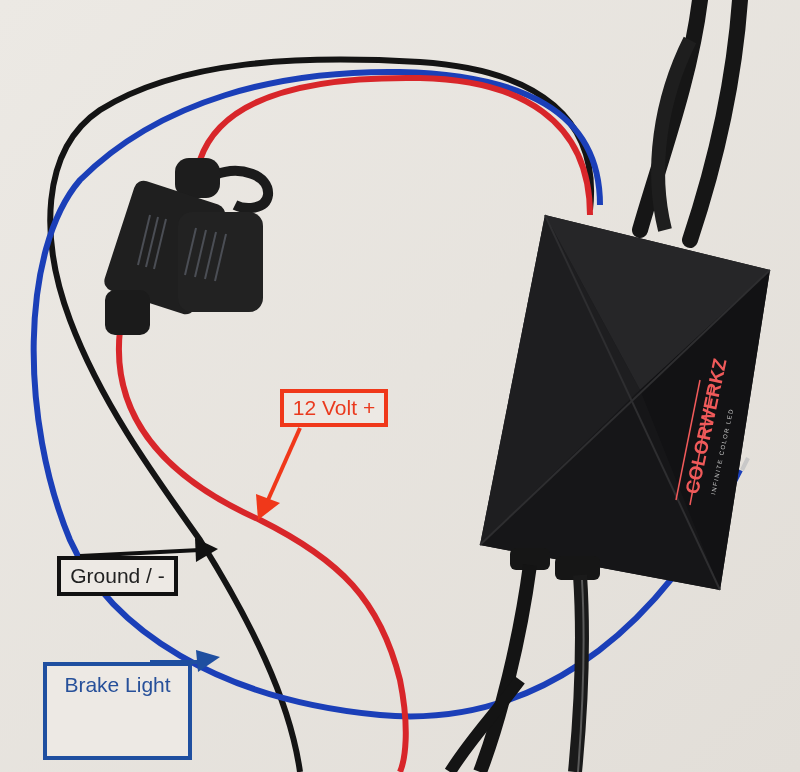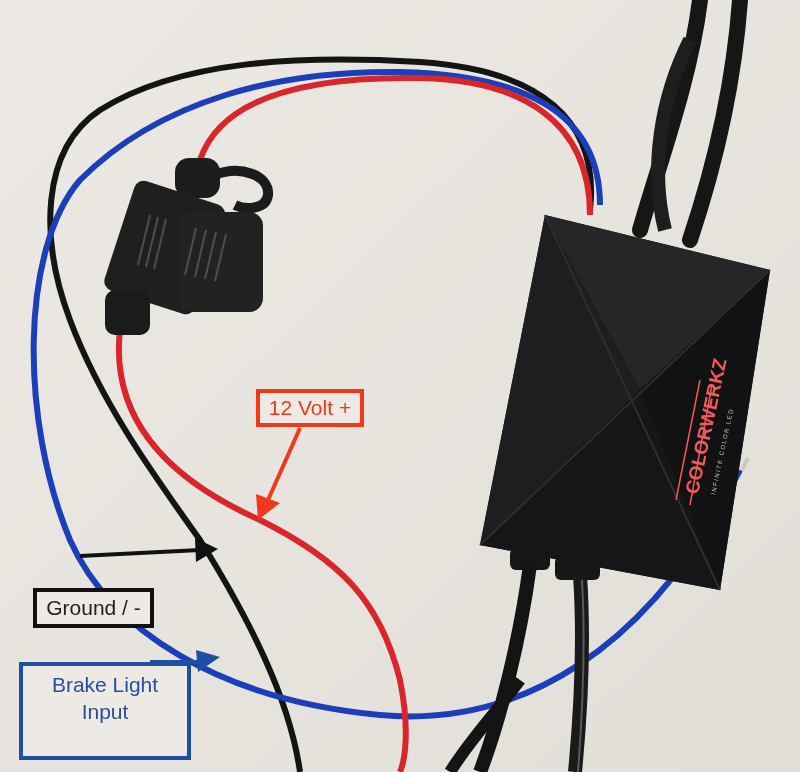--- a/index.html
+++ b/index.html
@@ -1,21 +1,21 @@
 <!DOCTYPE html>
 <html><head>
   <meta charset="utf-8">
   <style>
     html, body { margin: 0; padding: 0; }
     body { width: 800px; height: 772px; overflow: hidden; background: #e9e6e2; position: relative; font-family: "Liberation Sans", sans-serif; }
     #scene { position: absolute; left: 0; top: 0; width: 800px; height: 772px; }
-    .label { position: absolute; background: #ede9e4; box-sizing: border-box; text-align: center; font-family: "Liberation Sans", sans-serif; }
+    .label { position: absolute; background: #ede9e4; box-sizing: border-box; text-align: center; font-family: "Liberation Sans", sans-serif; margin-left: 24px; }
     .label-red { left: 256px; top: 389px; width: 108px; height: 38px; border: 4px solid #f0381a; color: #ea3a1e; font-size: 21px; line-height: 30px; }
-    .label-black { left: 33px; top: 588px; width: 121px; height: 40px; border: 4px solid #111; color: #222; font-size: 21px; line-height: 32px; }
-    .label-blue { left: 19px; top: 662px; width: 172px; height: 98px; border: 4px solid #1f4fa0; color: #27509a; font-size: 21px; line-height: 27px; padding-top: 5px; }
+    .label-black { left: 33px; top: 556px; width: 121px; height: 40px; border: 4px solid #111; color: #222; font-size: 21px; line-height: 32px; }
+    .label-blue { left: 19px; top: 662px; width: 149px; height: 98px; border: 4px solid #1f4fa0; color: #27509a; font-size: 21px; line-height: 27px; padding-top: 5px; }
     .label-blue span { display: block; }
   </style>
 </head>
 <body>
 
 <svg id="scene" viewBox="0 0 800 772" xmlns="http://www.w3.org/2000/svg">
   <defs>
     <linearGradient id="bg" x1="0" y1="0" x2="1" y2="1">
       <stop offset="0" stop-color="#ece9e4"></stop>
       <stop offset="1" stop-color="#e2ded8"></stop>
@@ -86,14 +86,13 @@
   <g>
     <line x1="150" y1="662" x2="200" y2="662" stroke="#1f4fa0" stroke-width="4"></line>
     <polygon points="220,657 196,650 198,672" fill="#1f4fa0"></polygon>
   </g>
 </svg>
 
 <div class="label label-red">12 Volt +</div>
 <div class="label label-black">Ground / -</div>
 <div class="label label-blue">
   <span>Brake Light</span>
-  <span>Input</span>
 </div>
 
 </body></html>

